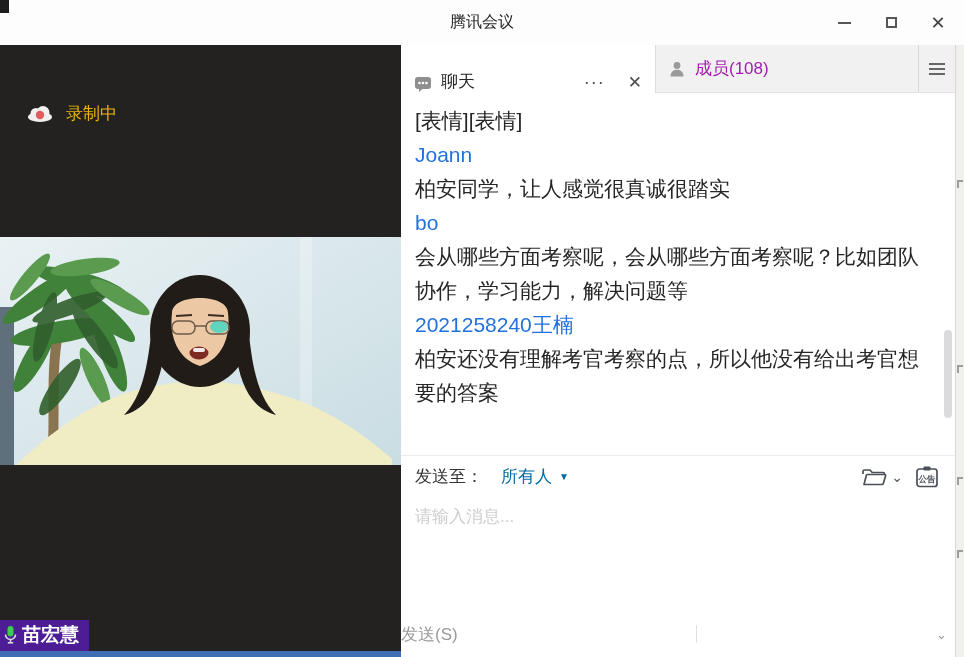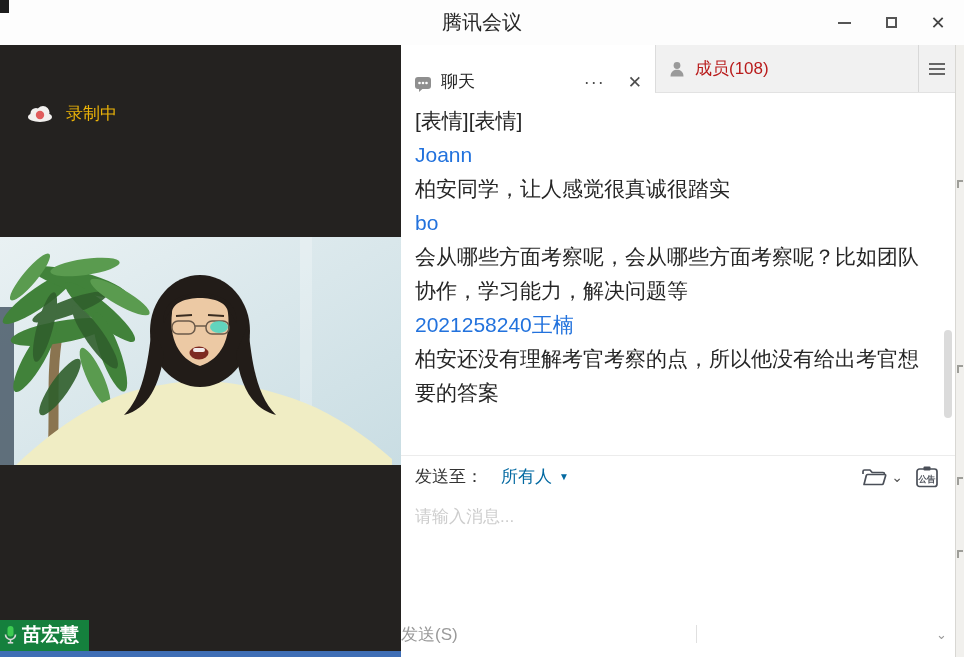--- a/index.html
+++ b/index.html
@@ -4,48 +4,48 @@
 <style>
   * { margin:0; padding:0; box-sizing:border-box; }
   html,body { background:#ddd; }
   .window {
     position:relative; width:964px; height:657px; overflow:hidden;
     background:#fff; font-family:"Liberation Sans","DejaVu Sans",sans-serif;
   }
   
   .titlebar { position:absolute; top:0; left:0; right:0; height:45px; background:#fdfdfd;
     display:flex; align-items:center; justify-content:center; }
-  .title { font-size:20px; color:#262626;text-align:center; }
+  .title { font-size:16px; color:#262626;text-align:center; }
   .win-controls { position:absolute; right:10px; top:0; height:45px; display:flex; align-items:center; gap:27px; padding-right:6px; }
   .win-btn { width:20px; height:20px; display:flex; align-items:center; justify-content:center; cursor:default; }
   .min-glyph { width:13px; height:2px; background:#555; }
   .max-glyph { width:11px; height:11px; border:2px solid #555; }
   .close-glyph { font-size:18px; color:#444; line-height:1; }
   .corner-art { position:absolute; top:0; left:0; width:9px; height:13px; background:#1d1d1d; }
 
   
   .video-panel { position:absolute; top:45px; left:0; width:401px; height:612px; background:#242220; }
   .recording { position:absolute; top:57px; left:27px; display:flex; align-items:center; gap:13px;
     color:#eab308; font-size:17px; }
   .video-frame { position:absolute; top:192px; left:0; width:401px; height:228px; }
   .video-frame svg { display:block; }
   .name-label { position:absolute; bottom:6px; left:0; display:flex; align-items:center; gap:4px;
-    background:#15803d; color:#fff; font-size:19px; font-weight:700; padding:2px 10px 3px 3px; }
+    background:#4c1d95; color:#fff; font-size:19px; font-weight:700; padding:2px 10px 3px 3px; }
   .video-bottom-bar { position:absolute; bottom:0; left:0; width:401px; height:6px; background:#3f6eb5; }
 
   
   .chat-panel { position:absolute; top:45px; left:401px; width:554px; height:612px; background:#fff;
     display:flex; flex-direction:column; }
   .tabbar { height:48px; flex:none; display:flex; }
   .tab-chat { width:254px; background:#fff; display:flex; align-items:flex-end; gap:9px; padding:0 13px; font-size:17px; color:#262626; }
   .tab-chat .grow { flex:1; }
   .tab-more { color:#4d4d4d; font-size:18px; letter-spacing:1px; margin-right:14px; cursor:default; }
   .tab-close { color:#4d4d4d; font-size:17px; cursor:default; }
   .tab-right { flex:1; display:flex; background:#f1f1f1; border-left:1px solid #dcdcdc; border-bottom:1px solid #e2e2e2; }
-  .tab-members { flex:1; display:flex; align-items:center; gap:9px; padding:0 12px; font-size:17px; color:#b91c1c; }
+  .tab-members { flex:1; display:flex; align-items:center; gap:9px; padding:0 12px; font-size:17px; color:#a21caf; }
   .tab-menu { width:37px; border-left:1px solid #d8d8d8; display:flex; flex-direction:column; align-items:center; justify-content:center; gap:3px; }
   .tab-menu i { display:block; width:16px; height:2px; background:#666; }
 
   .messages { position:relative; height:362px; flex:none; padding:11px 32px 0 14px;
     font-size:21px; line-height:34px; color:#262626; overflow:hidden; }
   .msg { white-space:pre-wrap; }
   .sender { color:#2272dd; }
   .scroll-thumb { position:absolute; right:3px; top:237px; width:8px; height:88px; background:#dbdbdb; border-radius:4px; }
 
   .sendto { height:42px; flex:none; border-top:1px solid #ececec; display:flex; align-items:center;

